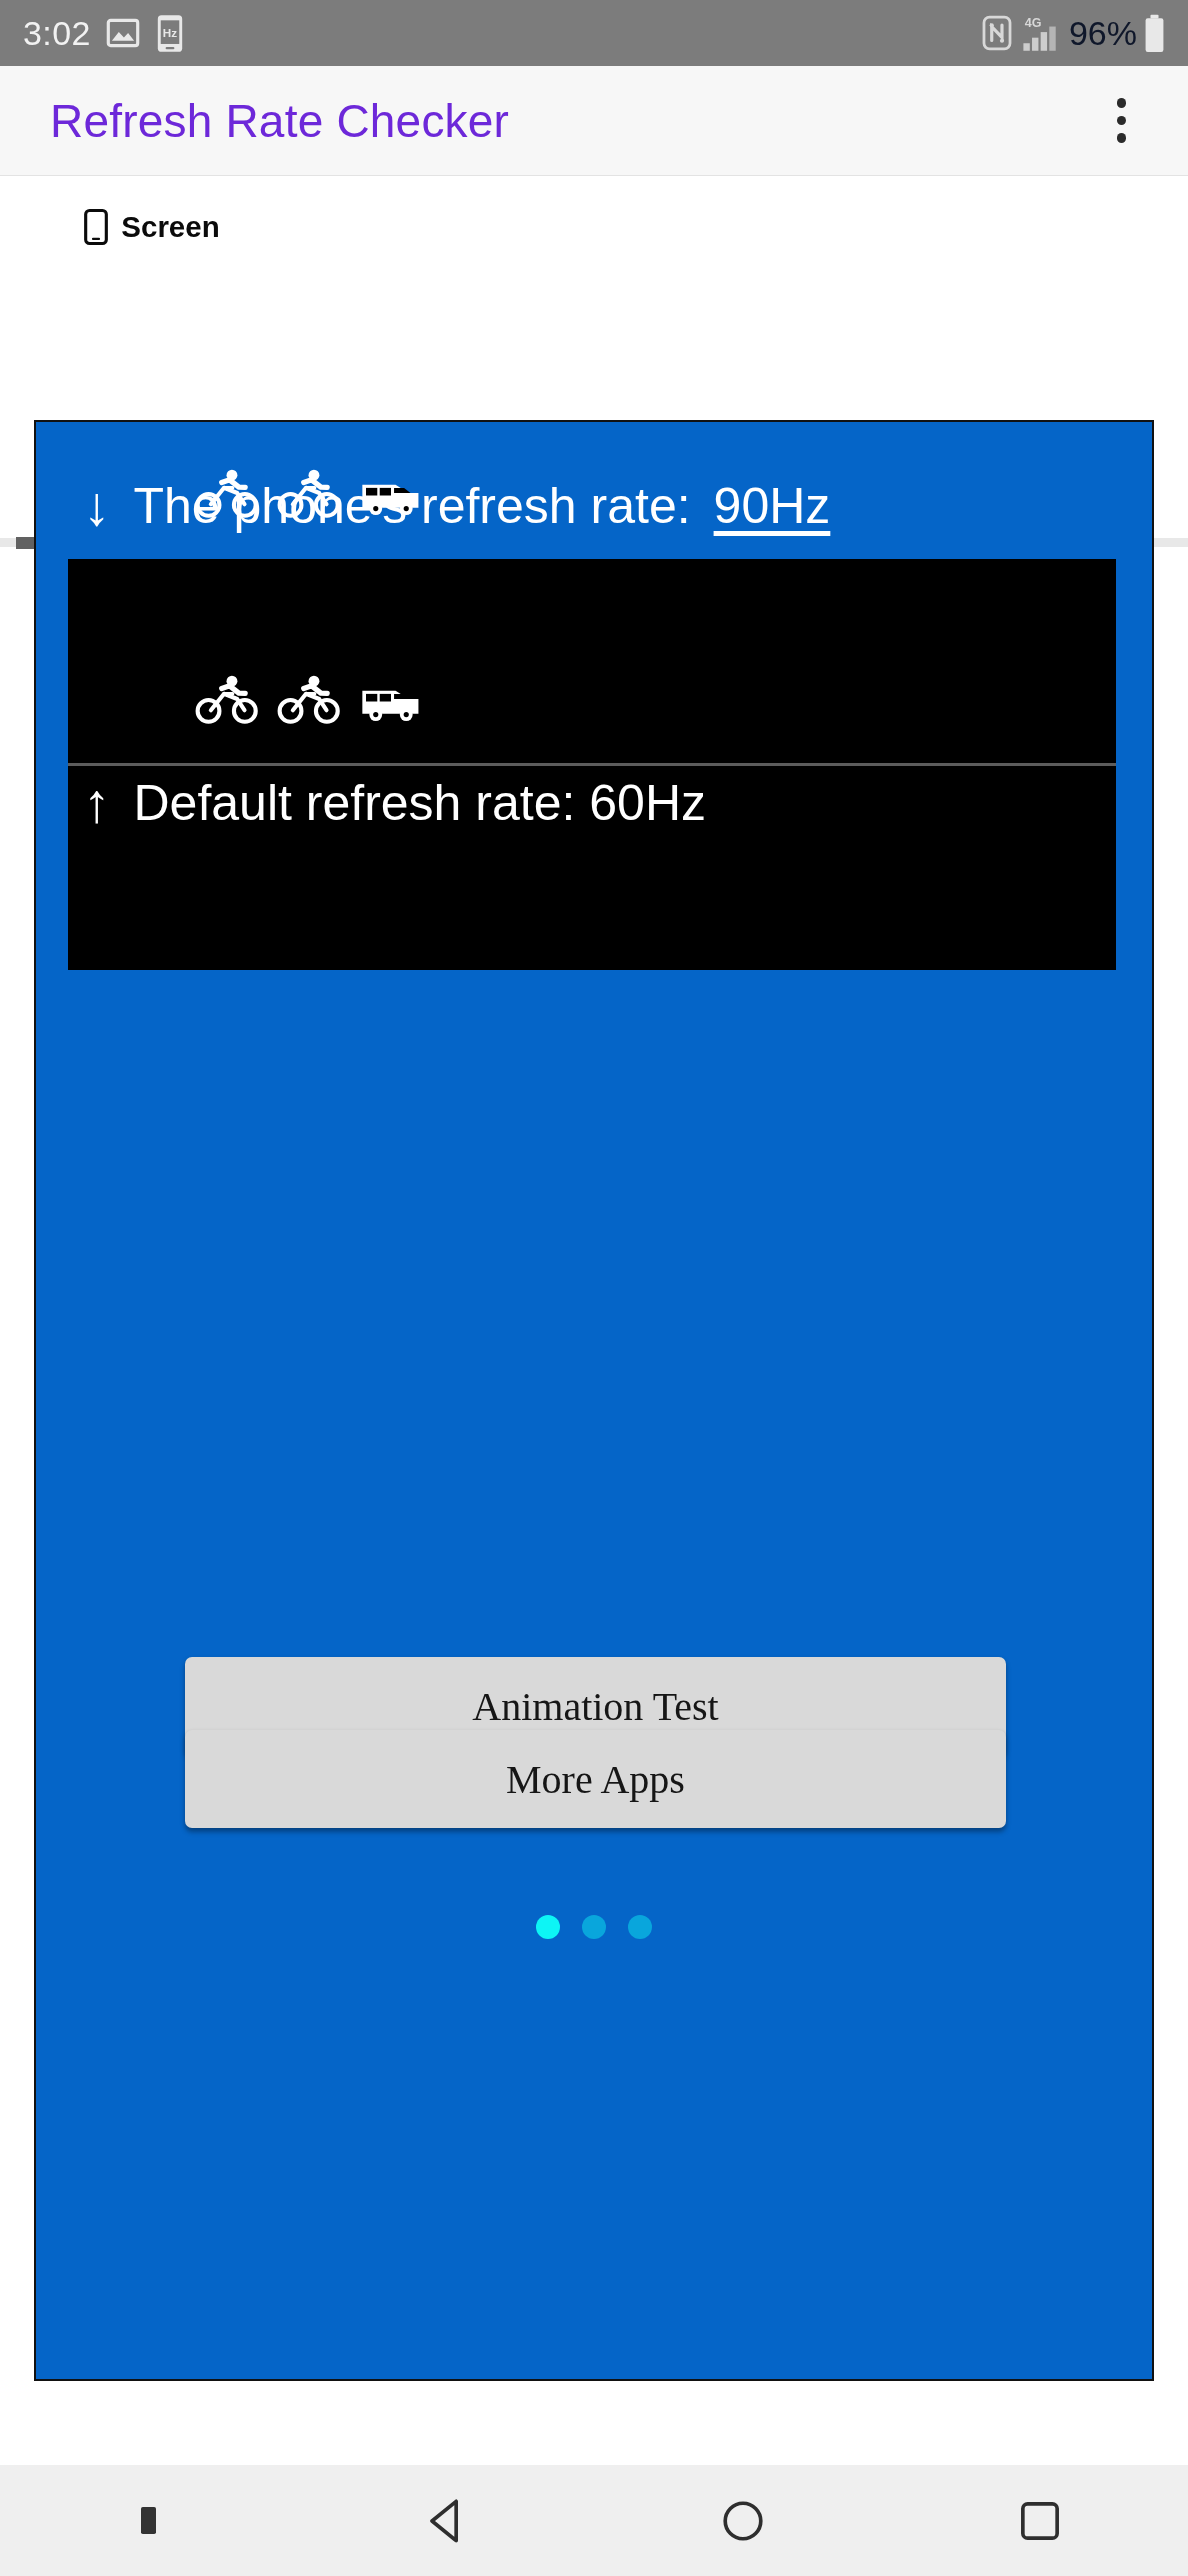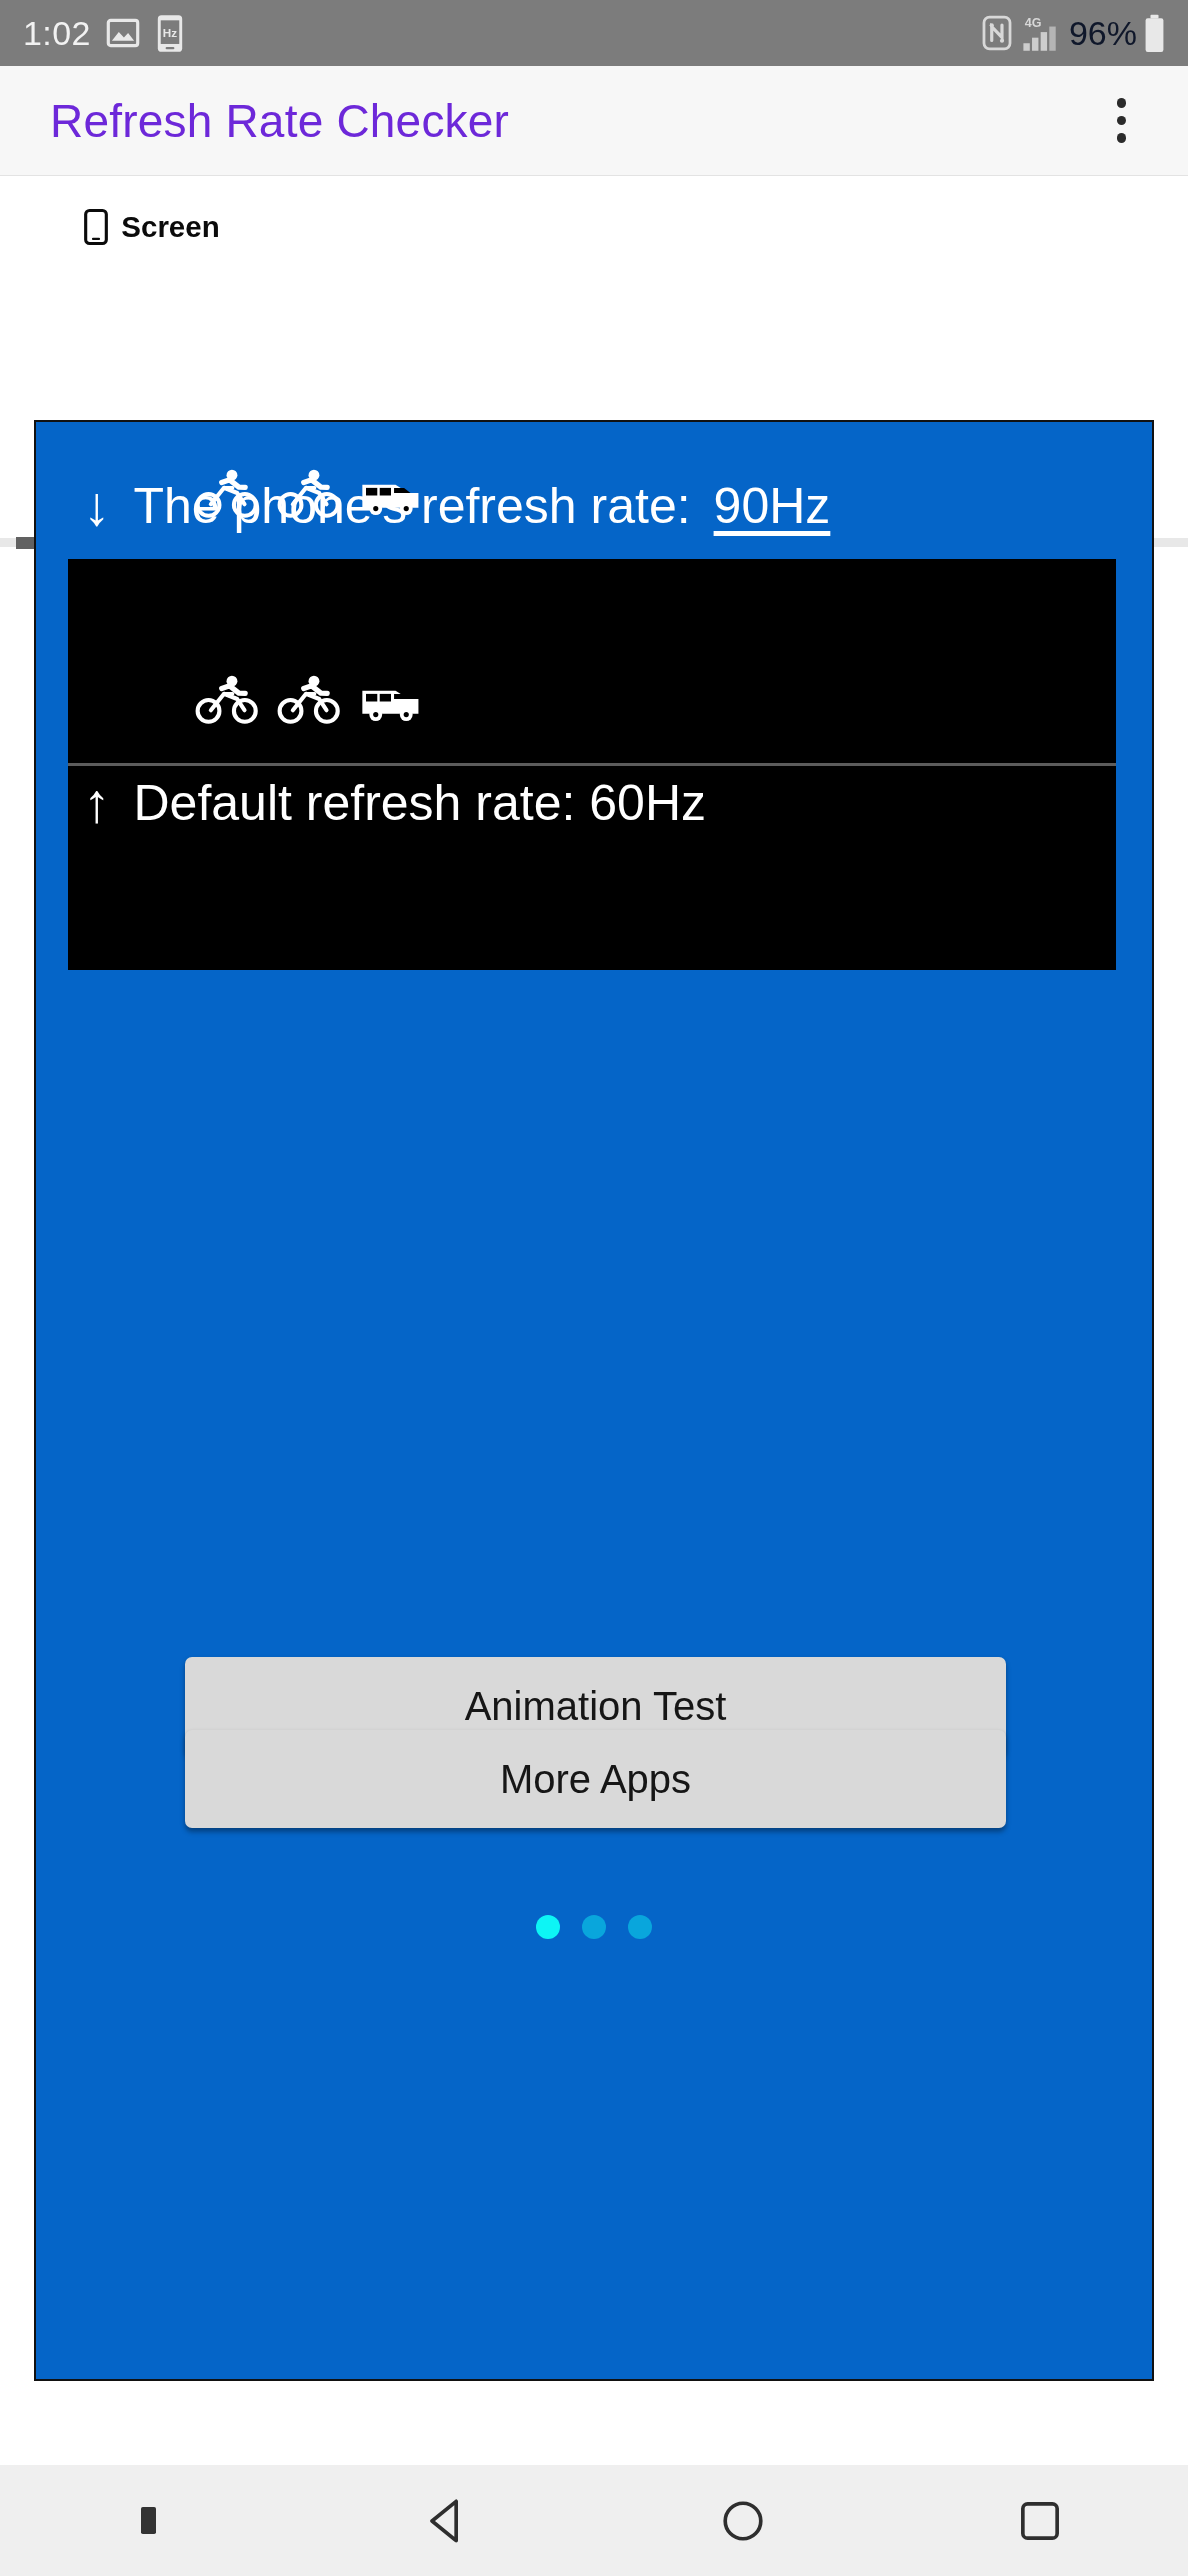--- a/index.html
+++ b/index.html
@@ -100,21 +100,21 @@
   .vehicles-1{ left:159px; top:47px; }
   .vehicles-2{ left:159px; top:253px; }
 
   
   .btn{
     position:absolute; left:149px; width:821px; height:98px;
     background:#d9d9d9;
     border:0; border-radius:7px;
     box-shadow:0 3.6px 5.4px rgba(0,0,0,0.35);
     display:flex; align-items:center; justify-content:center;
-    font-family:Liberation Sans, sans-serif;
+    font-family:Liberation Serif, serif;
     font-size:40px; color:#161616; cursor:pointer;
   }
   .btn-anim{ top:1235px; }
   .btn-more{ top:1308px; }
 
   .dots{
     position:absolute; left:0; top:1493px; width:100%;
     display:flex; justify-content:center; gap:22.4px;
   }
   .dot{ width:24px; height:24px; border-radius:50%; }
@@ -130,21 +130,21 @@
   }
   .nav-dot{ width:14.3px; height:27px; background:#333; border-radius:1.8px; }
 </style>
 </head>
 <body>
 
 <div id="root">
 
   <div class="statusbar">
     <div class="sb-left">
-      <span class="sb-time">1:02</span>
+      <span class="sb-time">3:02</span>
 
       <span>
         <svg class="ic" width="36" height="36" viewBox="0 0 24 24">
           <rect x="2.2" y="3.6" width="19.6" height="16.8" rx="1.6" fill="none" stroke="#e8e8e8" stroke-width="2.1"></rect>
           <path d="M4.6 17.2 L9.2 11.4 L12.6 15.0 L15.4 12.0 L19.4 17.2 Z" fill="#e8e8e8"></path>
         </svg>
       </span>
 
       <span>
         <svg class="ic" width="30" height="39" viewBox="0 0 24 32">

